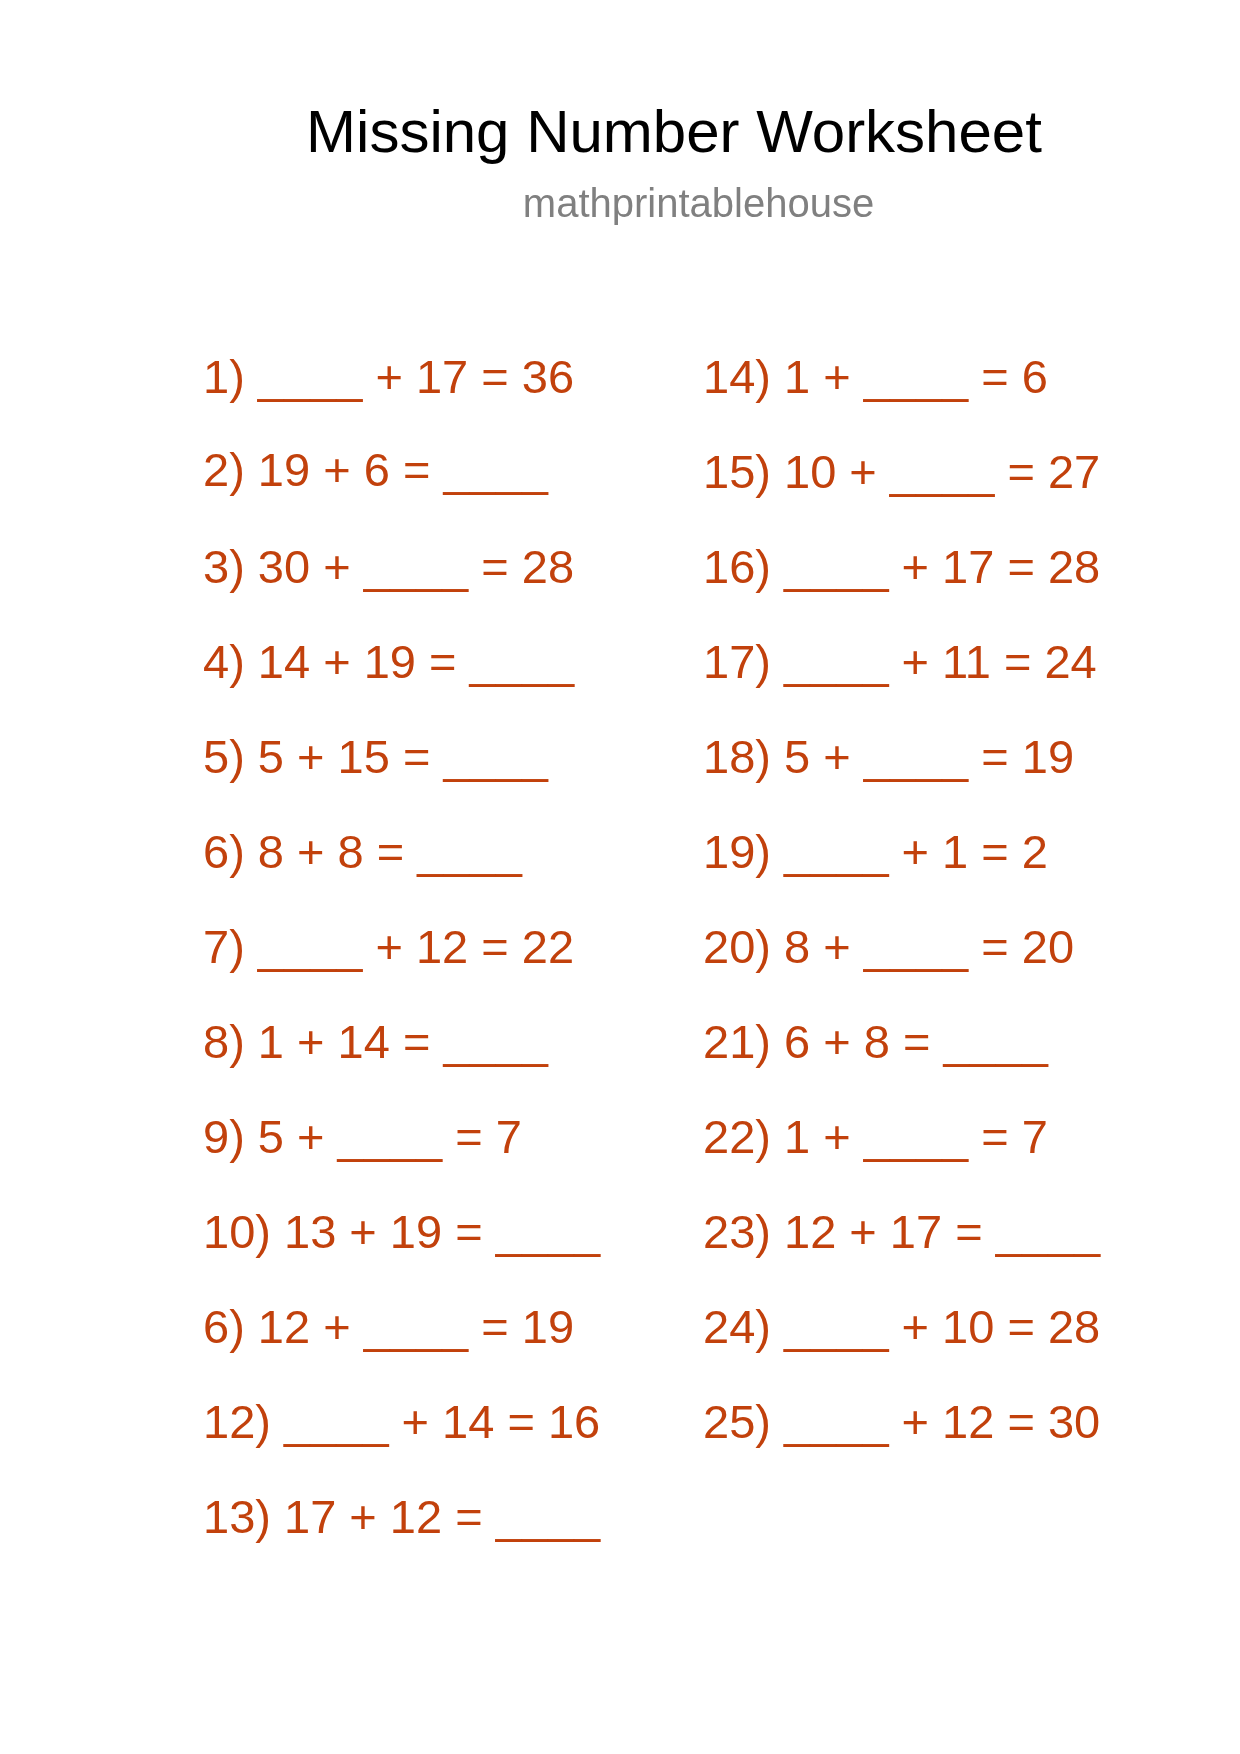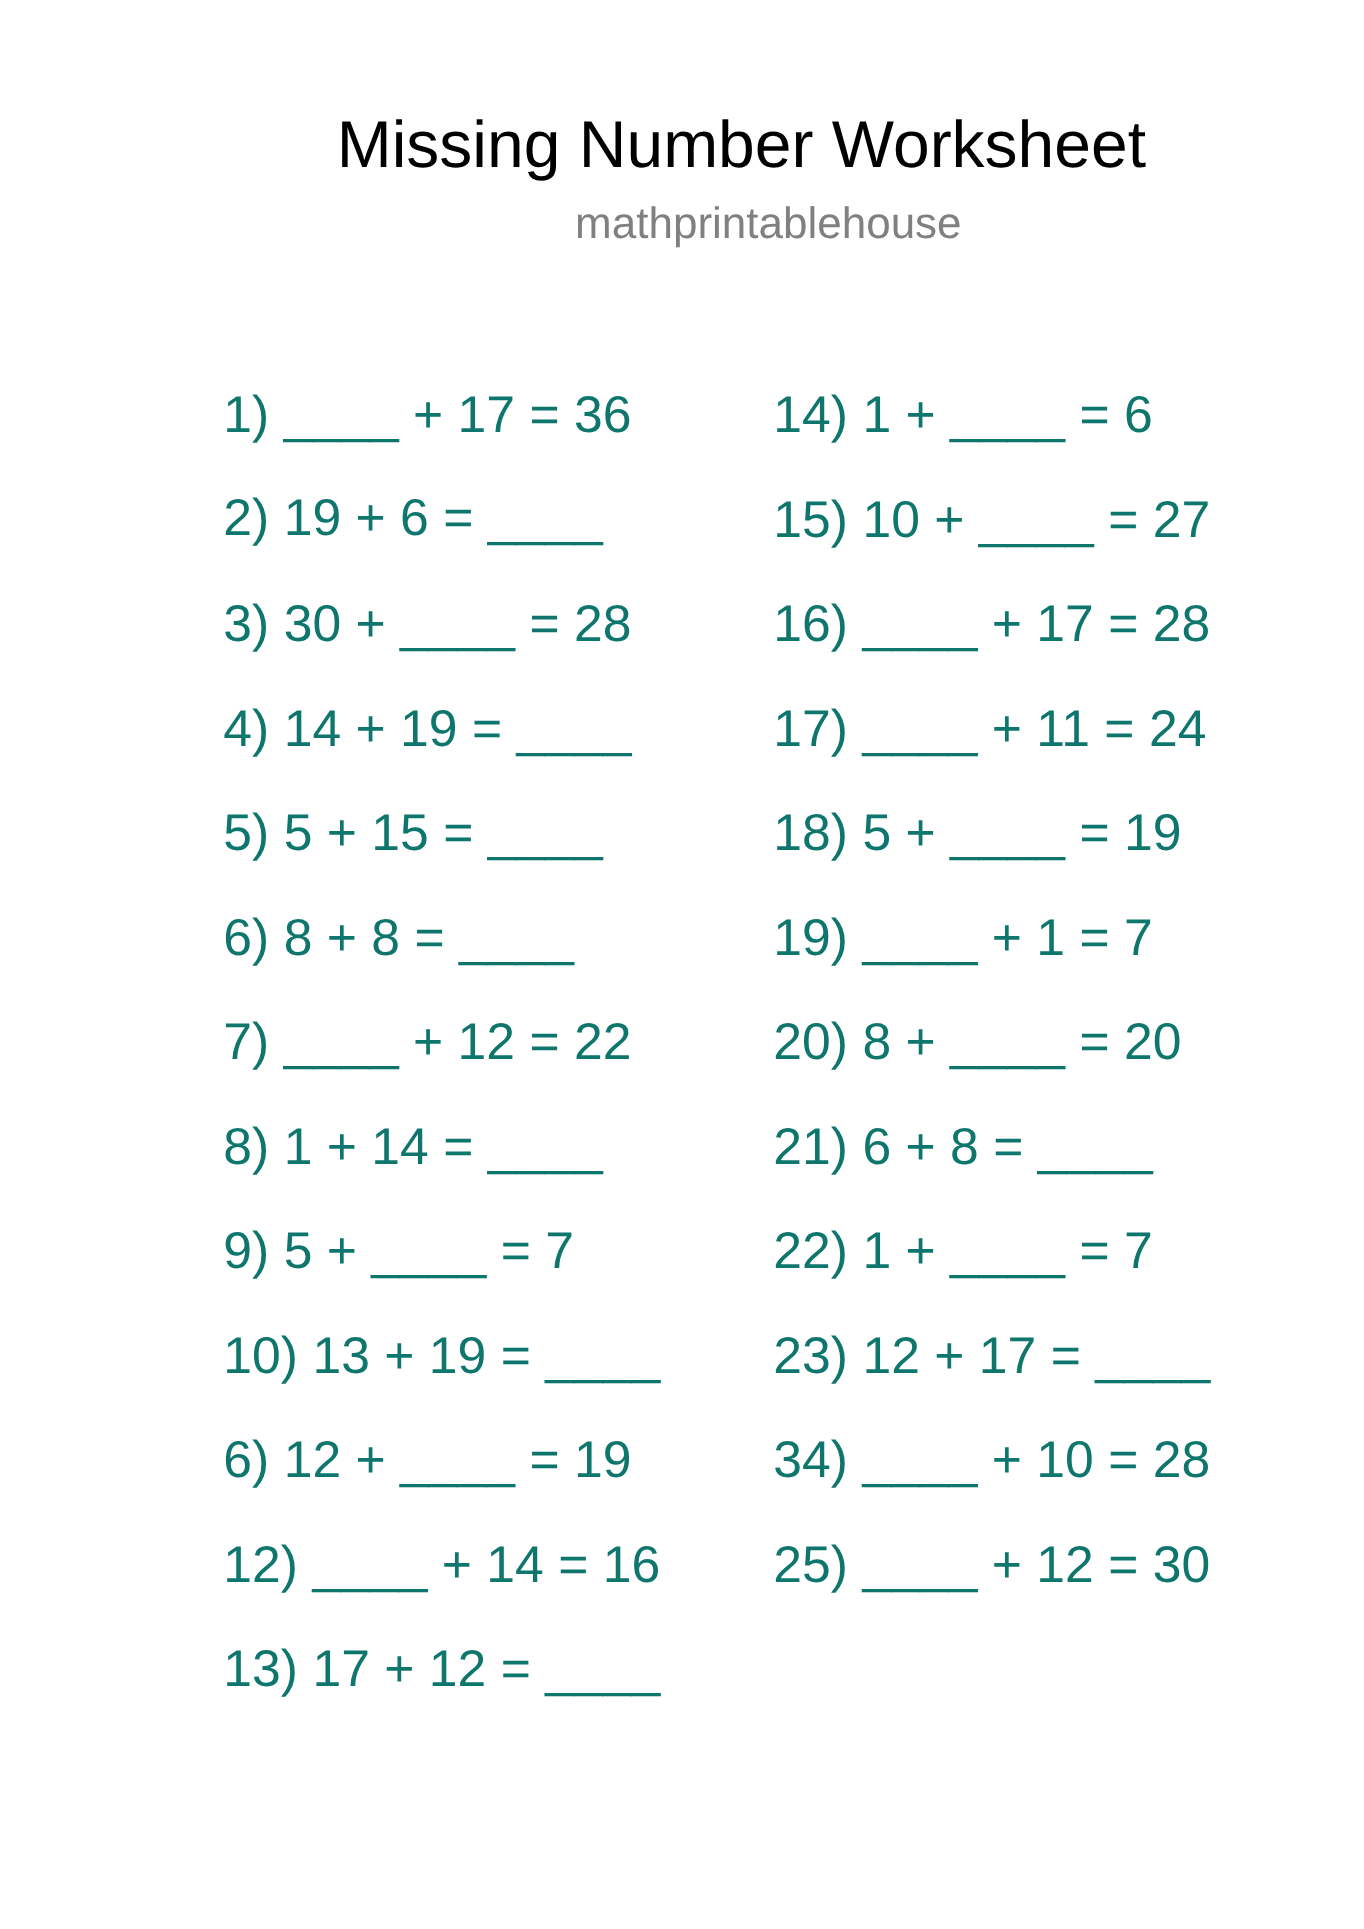--- a/index.html
+++ b/index.html
@@ -42,21 +42,21 @@
       top: 0;
     }
     .col-left { left: 203px; }
     .col-right { left: 703px; }
     .problem {
       position: absolute;
       left: 0;
       font-size: 47px;
       line-height: 54px;
       white-space: nowrap;
-      color: #0f766e;
+      color: #c2410c;
     }
   </style>
 </head>
 <body>
 
 <div class="title">Missing Number Worksheet</div>
 <div class="subtitle">mathprintablehouse</div>
 
 <div class="column col-left">
   <div class="problem" style="top:350px">1) ____ + 17 = 36</div>
@@ -73,20 +73,20 @@
   <div class="problem" style="top:1395px">12) ____ + 14 = 16</div>
   <div class="problem" style="top:1490px">13) 17 + 12 = ____</div>
 </div>
 
 <div class="column col-right">
   <div class="problem" style="top:350px">14) 1 + ____ = 6</div>
   <div class="problem" style="top:445px">15) 10 + ____ = 27</div>
   <div class="problem" style="top:540px">16) ____ + 17 = 28</div>
   <div class="problem" style="top:635px">17) ____ + 11 = 24</div>
   <div class="problem" style="top:730px">18) 5 + ____ = 19</div>
-  <div class="problem" style="top:825px">19) ____ + 1 = 7</div>
+  <div class="problem" style="top:825px">19) ____ + 1 = 2</div>
   <div class="problem" style="top:920px">20) 8 + ____ = 20</div>
   <div class="problem" style="top:1015px">21) 6 + 8 = ____</div>
   <div class="problem" style="top:1110px">22) 1 + ____ = 7</div>
   <div class="problem" style="top:1205px">23) 12 + 17 = ____</div>
-  <div class="problem" style="top:1300px">34) ____ + 10 = 28</div>
+  <div class="problem" style="top:1300px">24) ____ + 10 = 28</div>
   <div class="problem" style="top:1395px">25) ____ + 12 = 30</div>
 </div>
 
 </body></html>

